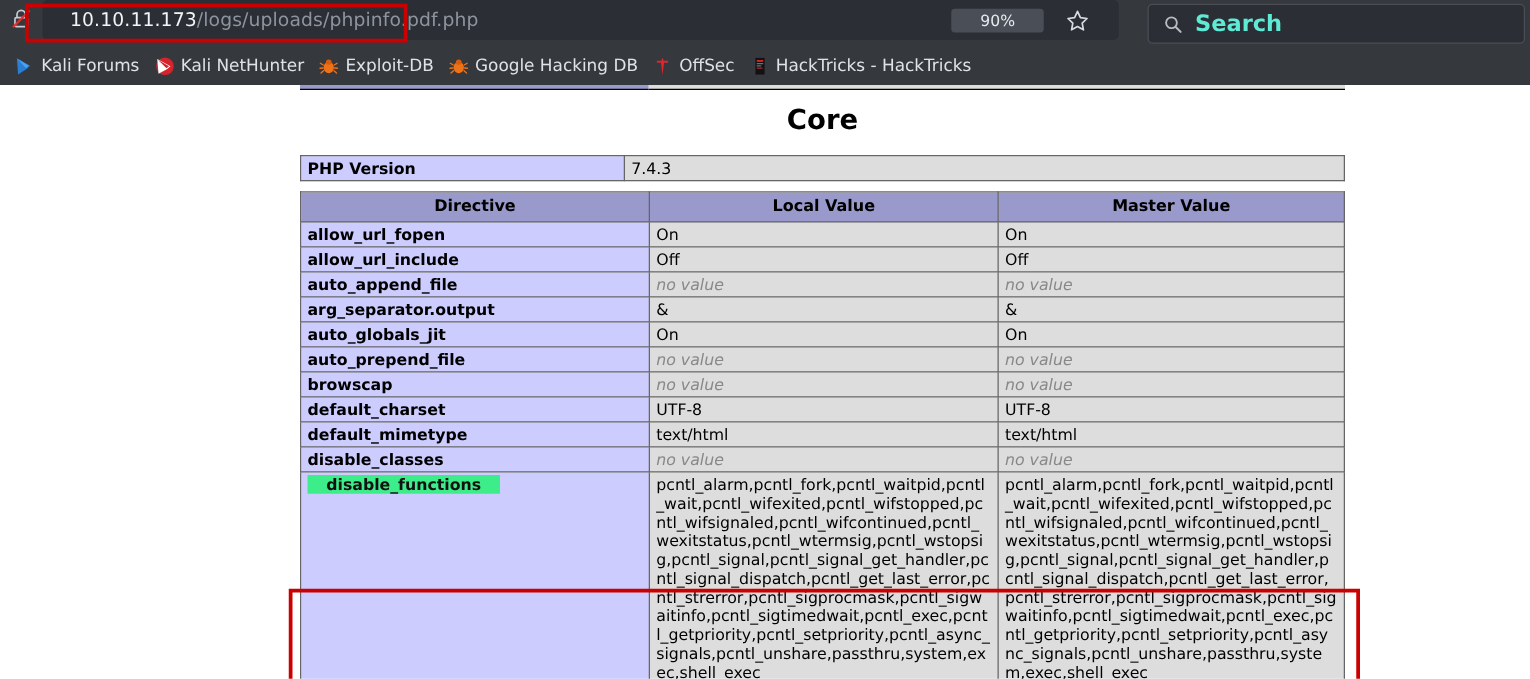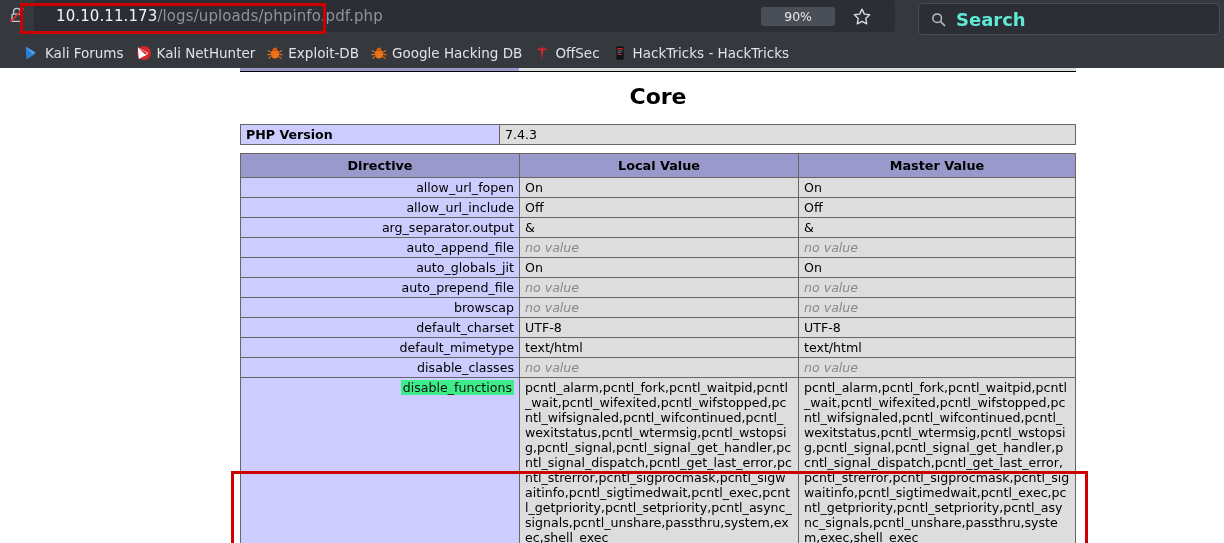--- a/index.html
+++ b/index.html
@@ -83,21 +83,21 @@
     color: #5eead4;
     font-size: 18px;
     font-weight: bold;
   }
 
   
   #bookmarks-bar {
     position: absolute; left: 0; top: 38px;
     width: 1224px; height: 30px;
     display: flex; align-items: center;
-    padding-left: 20px;
+    padding-left: 8px;
   }
   .bookmark {
     display: flex; align-items: center;
     height: 24px;
     padding: 0 6px 0 4px;
     margin-right: 2px;
     border-radius: 3px;
     white-space: nowrap;
   }
   .bookmark .bm-icon {
@@ -167,35 +167,34 @@
     color: #000;
     font-weight: bold;
     text-align: center;
     padding: 4px 5px;
     font-size: 12.8px;
   }
   #directives-table th.c1 { width: 279px; }
   #directives-table th.c2 { width: 279px; }
   #directives-table td.e {
     background: #ccccff;
-    font-weight: normal;
+    font-weight: bold;
     color: #000;
-    text-align: right;
   }
   #directives-table td.v {
     background: #dddddd;
     color: #000;
     word-break: break-all;
   }
   #directives-table td.v i { color: #888888; font-style: italic; }
 
   .hl-green {
     background: #3ced8a;
     color: #111;
-    padding: 0 2px;
+    padding: 0 15px;
   }
 
   
   .annot-box {
     position: absolute;
     border: 3px solid #cc0000;
     pointer-events: none;
     z-index: 50;
   }
   #annot-url { left: 20px; top: 3px; width: 306px; height: 31px; }
@@ -344,30 +343,30 @@
           <td class="e">allow_url_fopen</td>
           <td class="v">On</td>
           <td class="v">On</td>
         </tr>
         <tr>
           <td class="e">allow_url_include</td>
           <td class="v">Off</td>
           <td class="v">Off</td>
         </tr>
         <tr>
+          <td class="e">auto_append_file</td>
+          <td class="v"><i>no value</i></td>
+          <td class="v"><i>no value</i></td>
+        </tr>
+        <tr>
           <td class="e">arg_separator.output</td>
           <td class="v">&amp;</td>
           <td class="v">&amp;</td>
         </tr>
         <tr>
-          <td class="e">auto_append_file</td>
-          <td class="v"><i>no value</i></td>
-          <td class="v"><i>no value</i></td>
-        </tr>
-        <tr>
           <td class="e">auto_globals_jit</td>
           <td class="v">On</td>
           <td class="v">On</td>
         </tr>
         <tr>
           <td class="e">auto_prepend_file</td>
           <td class="v"><i>no value</i></td>
           <td class="v"><i>no value</i></td>
         </tr>
         <tr>

